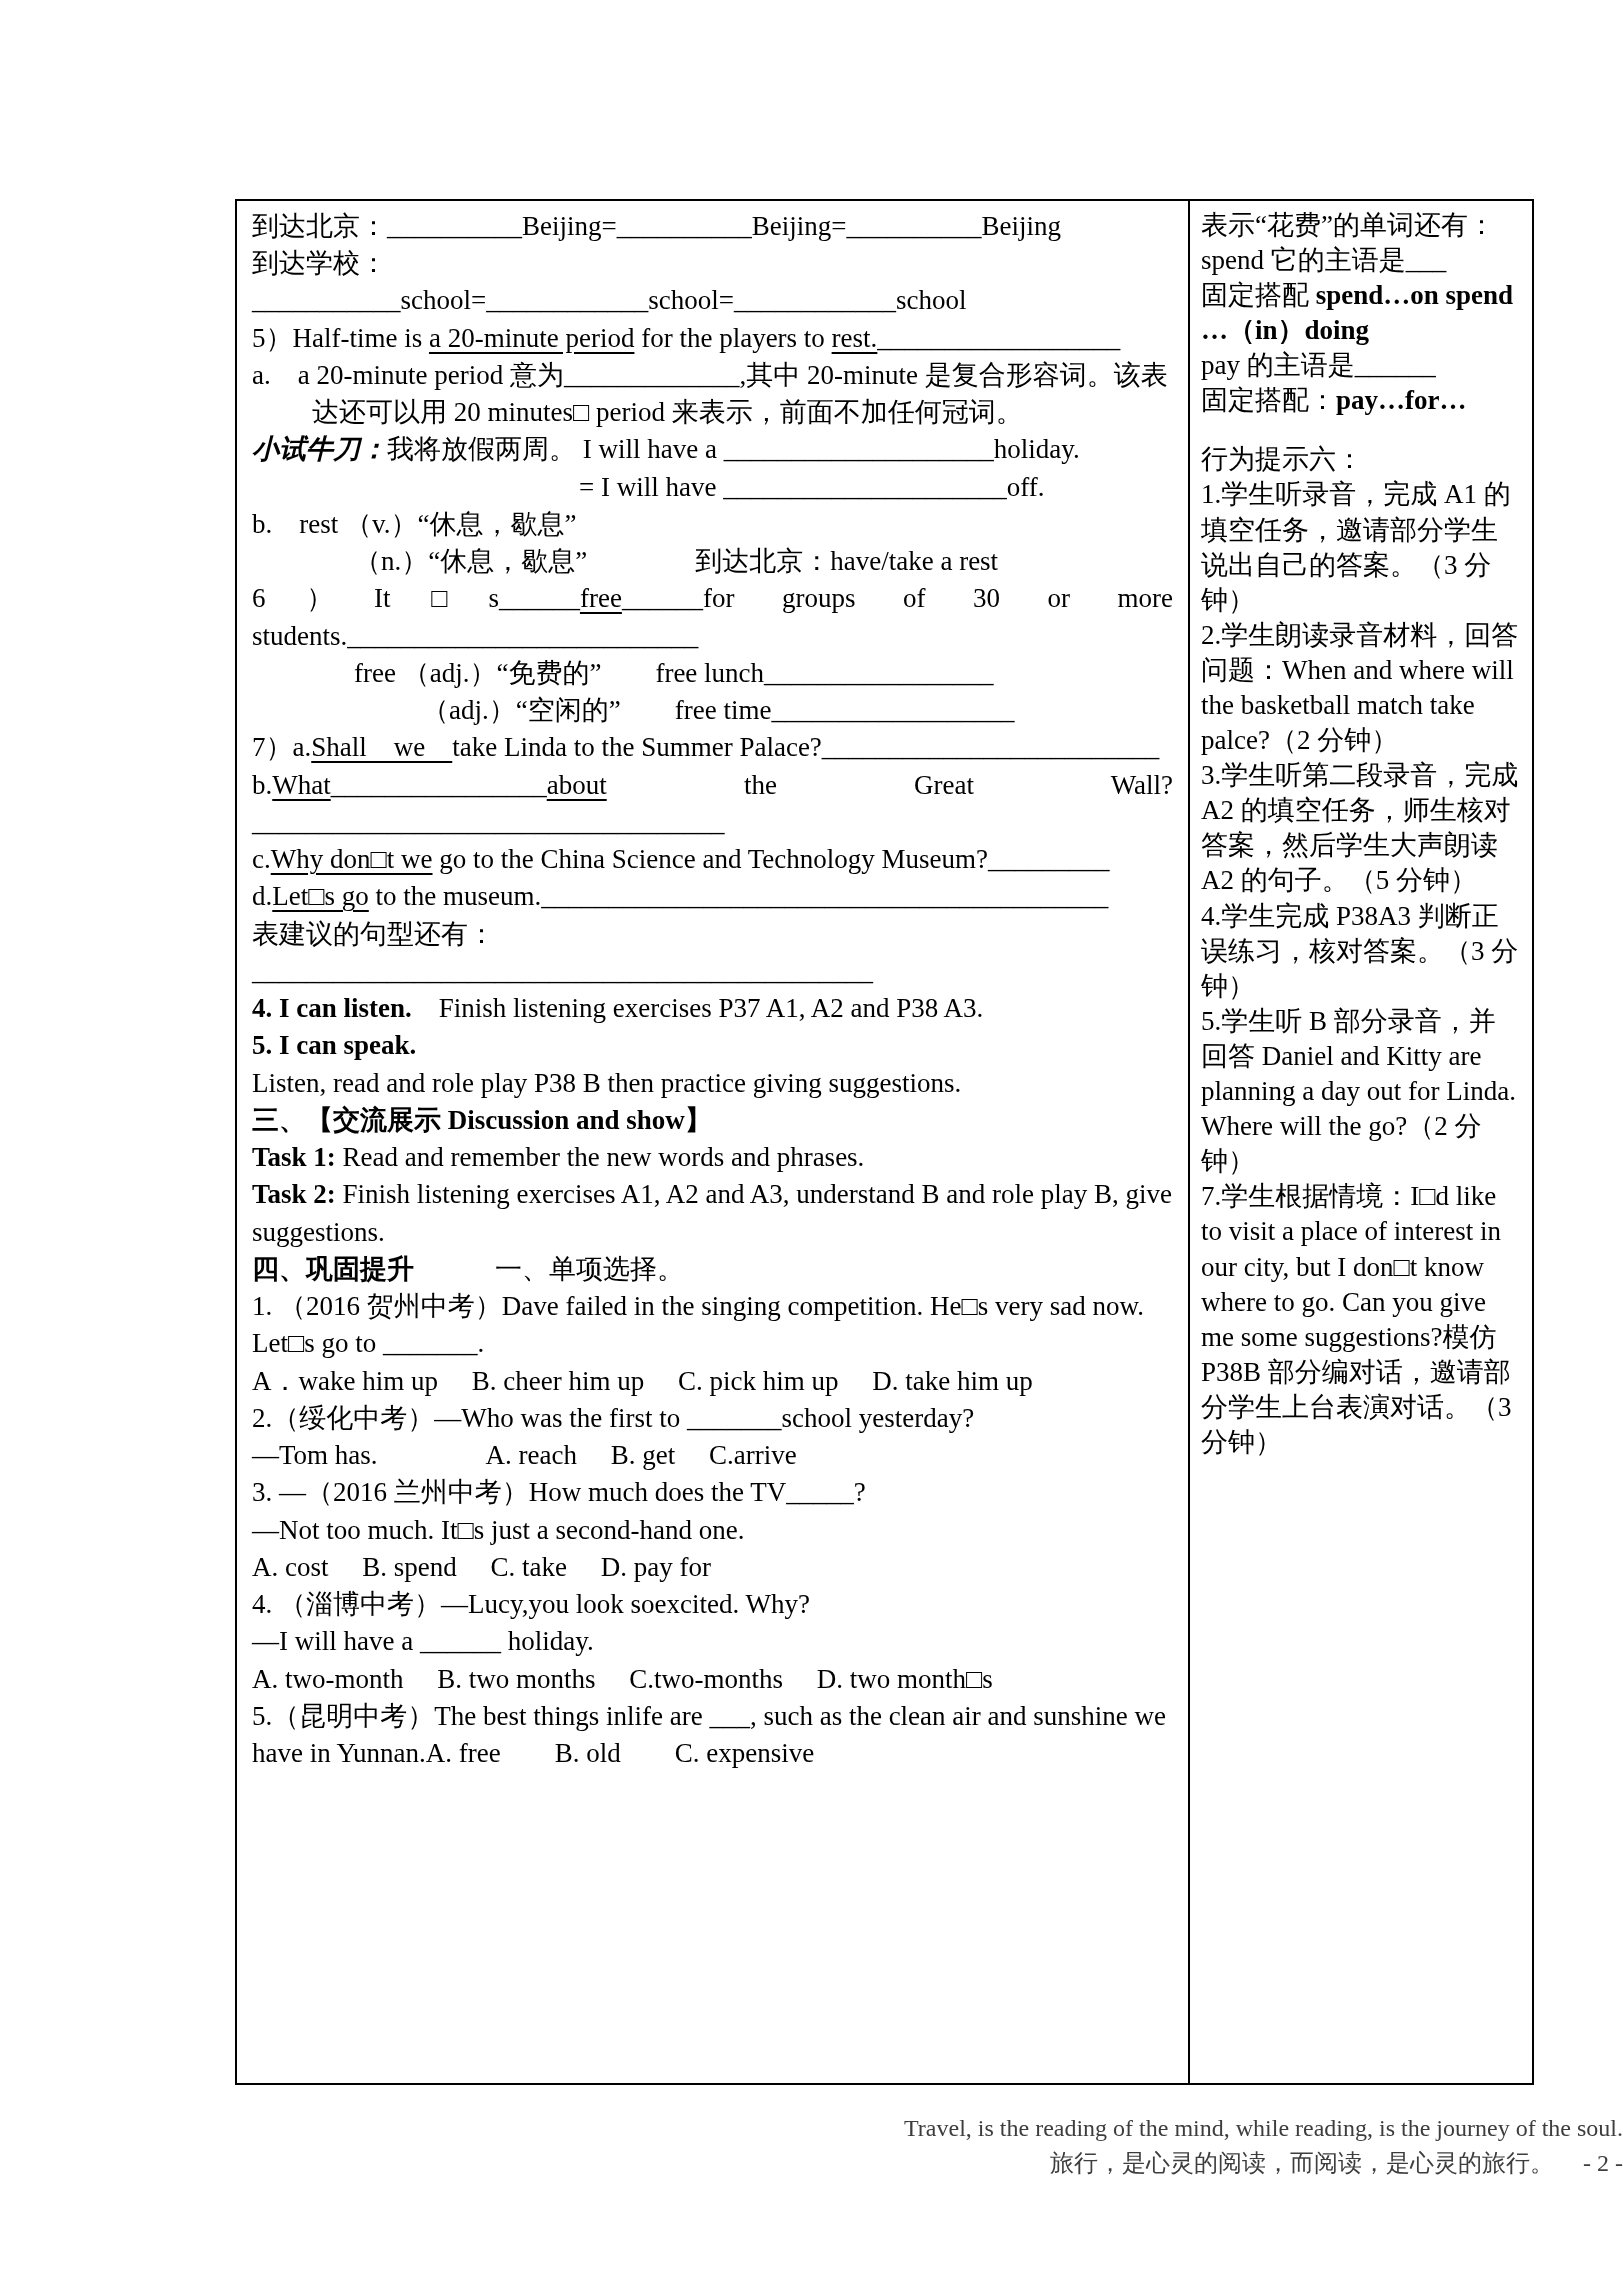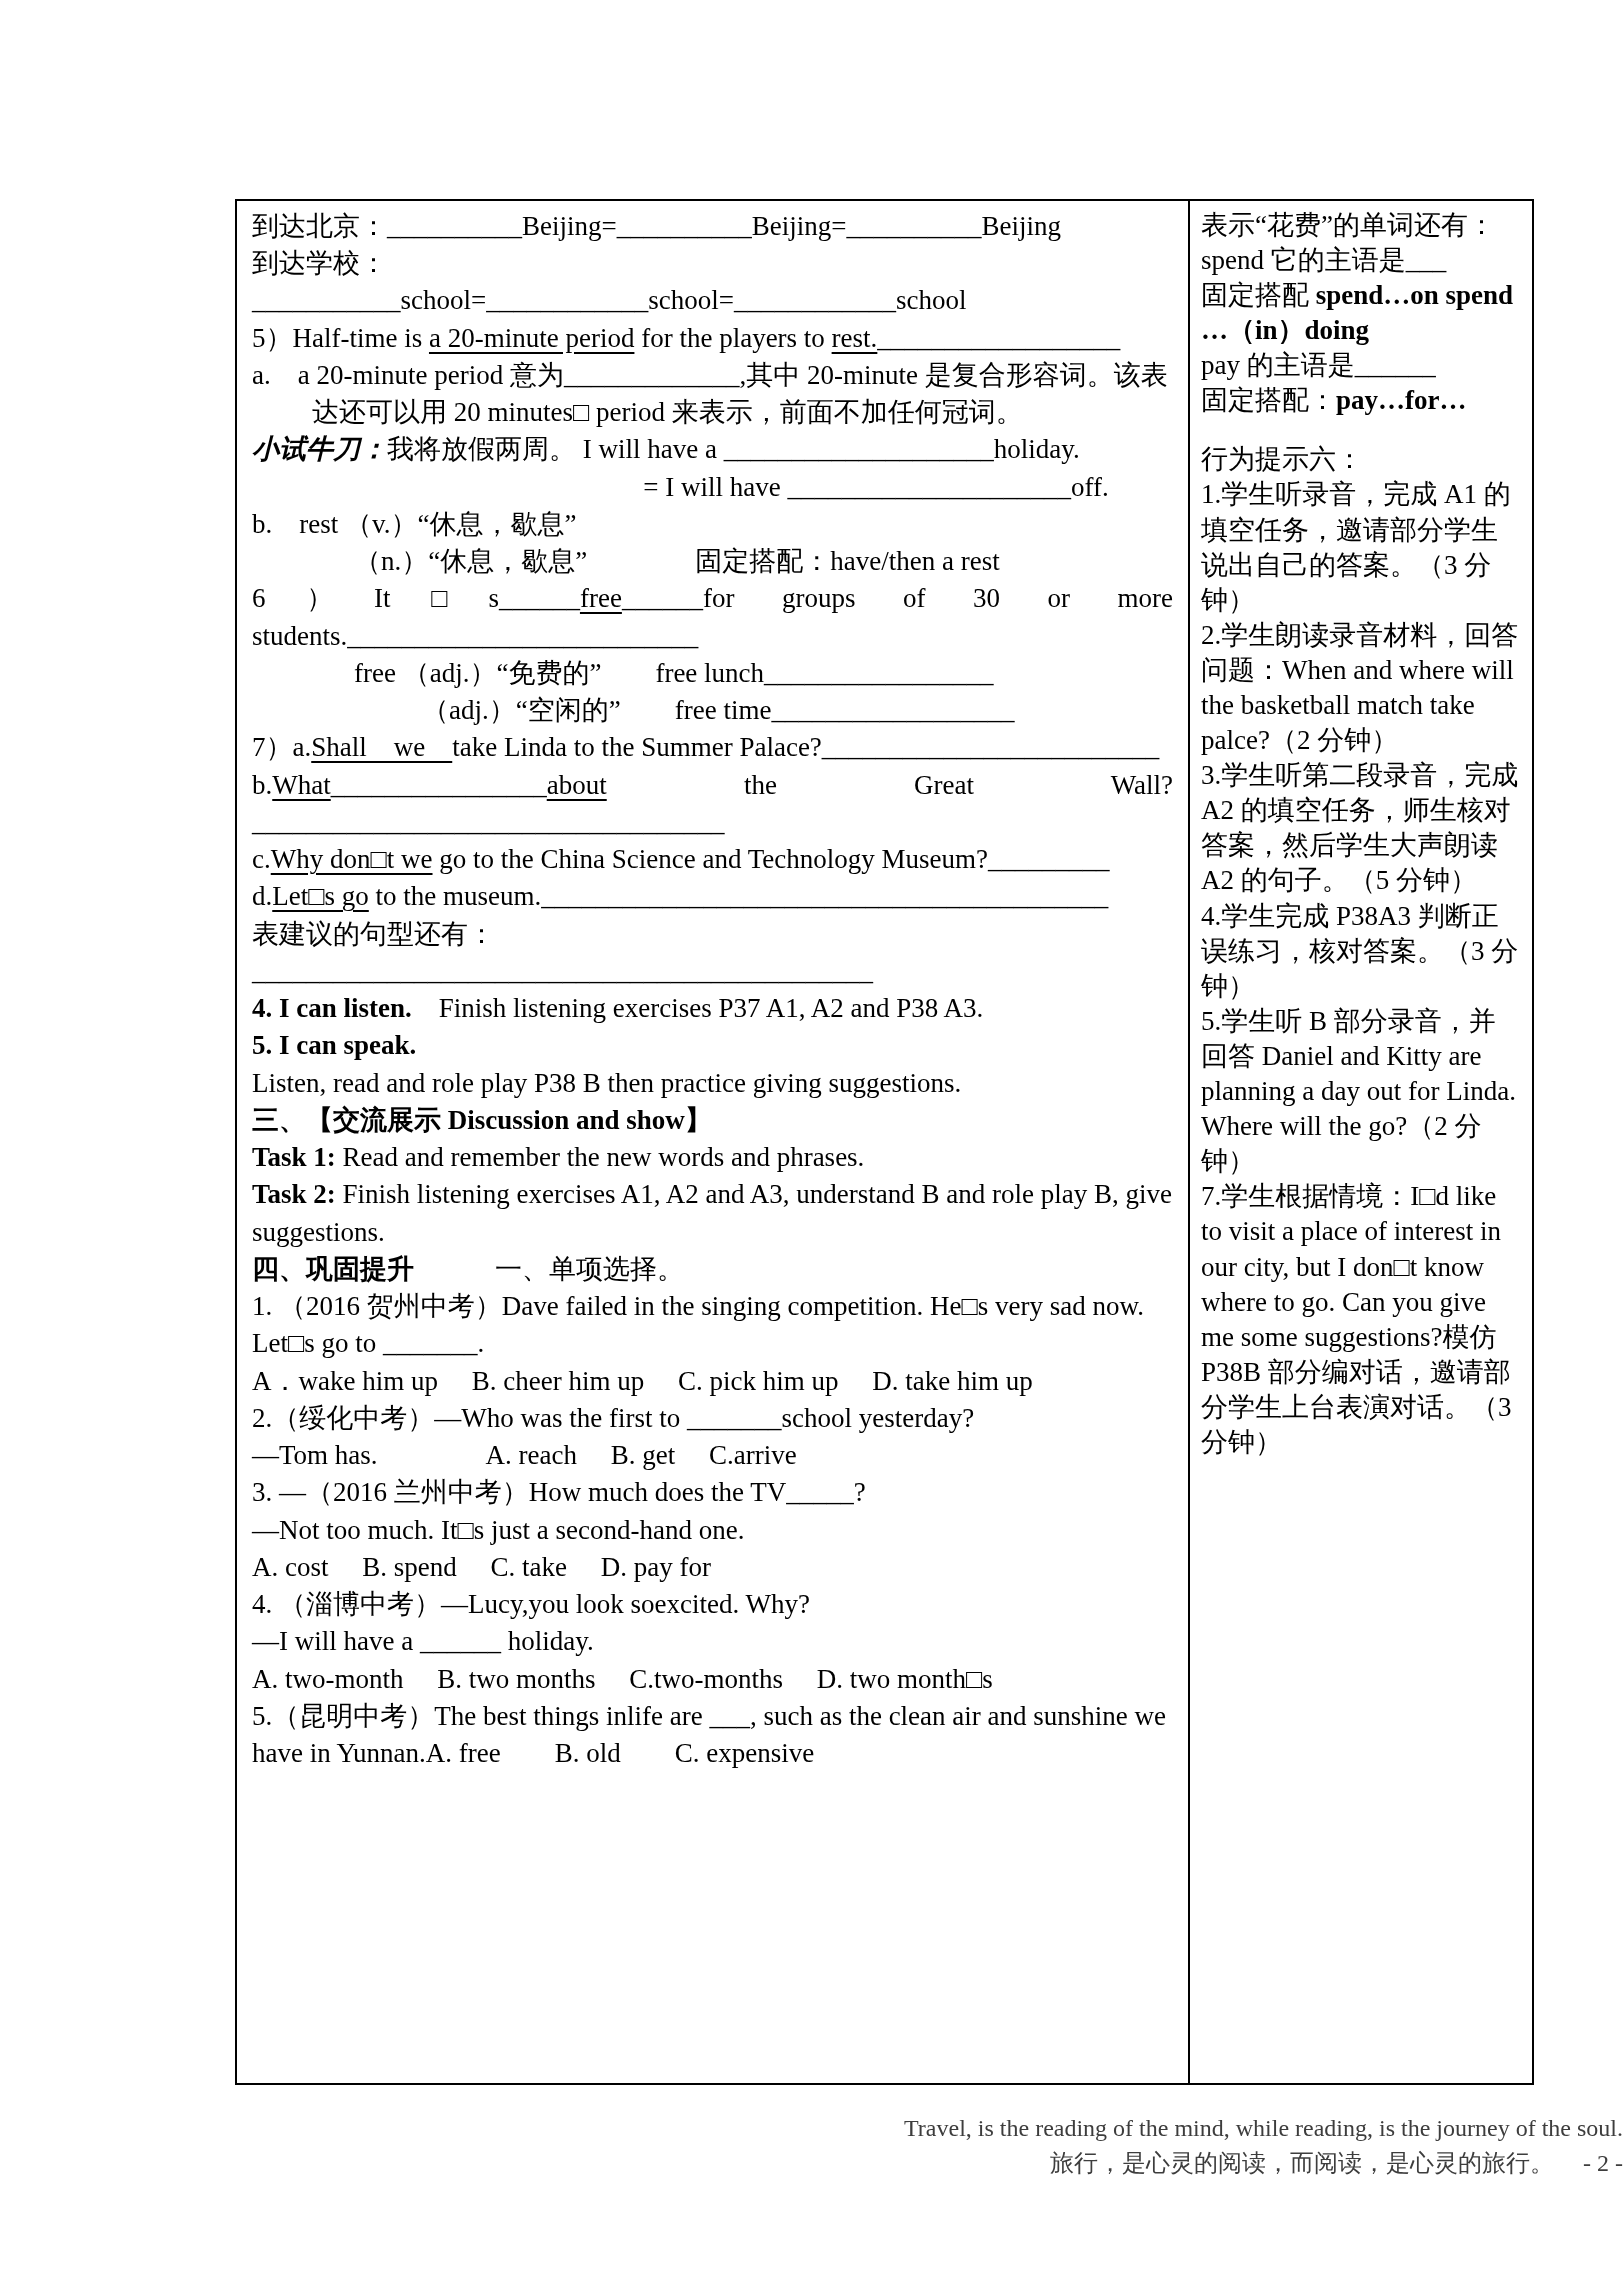--- a/index.html
+++ b/index.html
@@ -43,21 +43,21 @@
     font-size: 27px;
     line-height: 1.30;
     overflow: hidden;
   }
   .para { margin: 0; }
   .s-b { font-weight: bold; }
   .s-i { font-style: italic; }
   .s-u { text-decoration: underline; text-underline-offset: 4.8px; }
   .just { text-align: justify; }
   .hang { padding-left: 60px; text-indent: -60px; }
-  .eq   { padding-left: 327px; text-align: center; }
+  .eq   { padding-left: 327px; }
   .ind1 { padding-left: 102px; }
   .ind2 { padding-left: 170px; }
   .gap  { margin-top: 24px; }
   .footer {
     position: absolute;
     left: 0;
     right: 0;
     top: 2111px;
     text-align: right;
     font-size: 24px;
@@ -73,21 +73,21 @@
   <div class="doc-table">
     <div class="main-col" id="main-col">
         <p class="para"><span>到达北京：__________Beijing=__________Beijing=__________Beijing</span></p>
         <p class="para"><span>到达学校：</span></p>
         <p class="para"><span>___________school=____________school=____________school</span></p>
         <p class="para just"><span>5）Half-time is </span><span class="s-u">a 20-minute period</span><span> for the players to </span><span class="s-u">rest.</span><span>__________________</span></p>
         <p class="para hang"><span>a.　a 20-minute period 意为_____________,其中 20-minute 是复合形容词。该表达还可以用 20 minutes□ period 来表示，前面不加任何冠词。</span></p>
         <p class="para"><span class="s-b s-i">小试牛刀：</span><span>我将放假两周。 I will have a ____________________holiday.</span></p>
         <p class="para eq"><span>= I will have _____________________off.</span></p>
         <p class="para"><span>b.　rest （v.）“休息，歇息”</span></p>
-        <p class="para ind1"><span>（n.）“休息，歇息”　　　　固定搭配：have/then a rest</span></p>
+        <p class="para ind1"><span>（n.）“休息，歇息”　　　　到达北京：have/take a rest</span></p>
         <p class="para just"><span>6）It□s</span><span>______</span><span class="s-u">free</span><span>______</span><span>for groups of 30 or more students.__________________________</span></p>
         <p class="para ind1"><span>free （adj.）“免费的”　　free lunch_________________</span></p>
         <p class="para ind2"><span>（adj.）“空闲的”　　free time__________________</span></p>
         <p class="para just"><span>7）a.</span><span class="s-u">Shall　we　</span><span>take Linda to the Summer Palace?_________________________</span></p>
         <p class="para just"><span>b.</span><span class="s-u">What</span><span>________________</span><span class="s-u">about</span><span> the Great Wall?___________________________________</span></p>
         <p class="para"><span>c.</span><span class="s-u">Why don□t we</span><span> go to the China Science and Technology Museum?_________</span></p>
         <p class="para"><span>d.</span><span class="s-u">Let□s go</span><span> to the museum.__________________________________________</span></p>
         <p class="para"><span>表建议的句型还有：</span></p>
         <p class="para"><span>______________________________________________</span></p>
         <p class="para"><span class="s-b">4. I can listen.</span><span>　Finish listening exercises P37 A1, A2 and P38 A3.</span></p>

